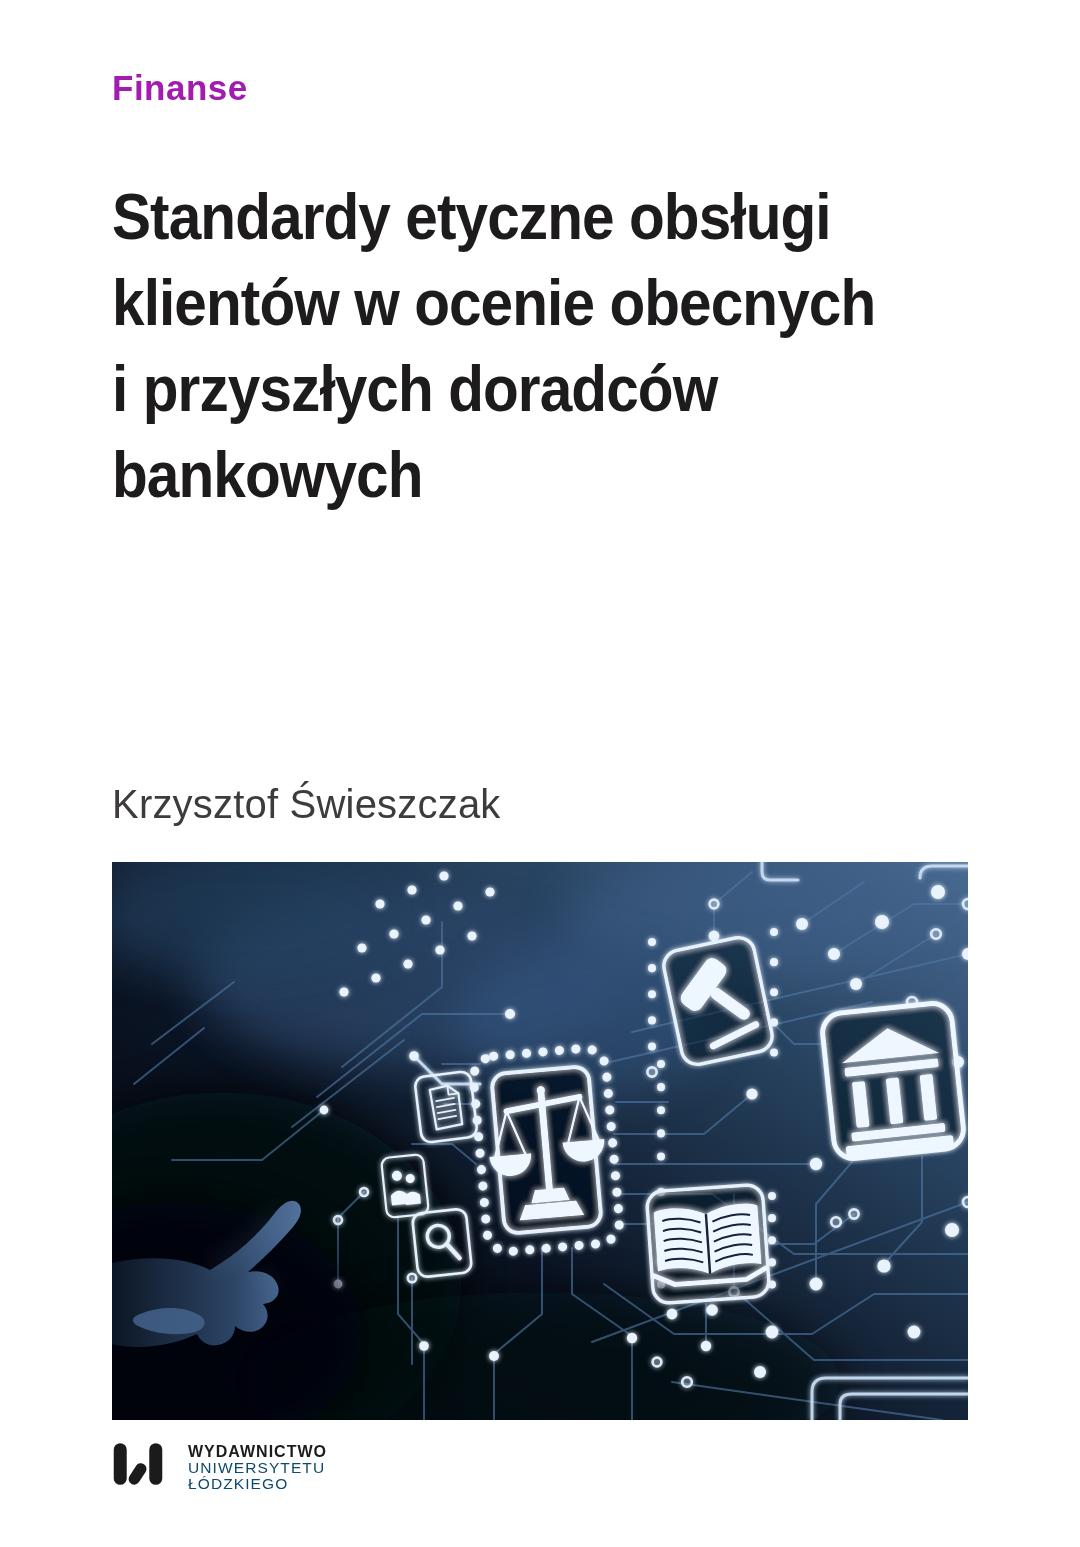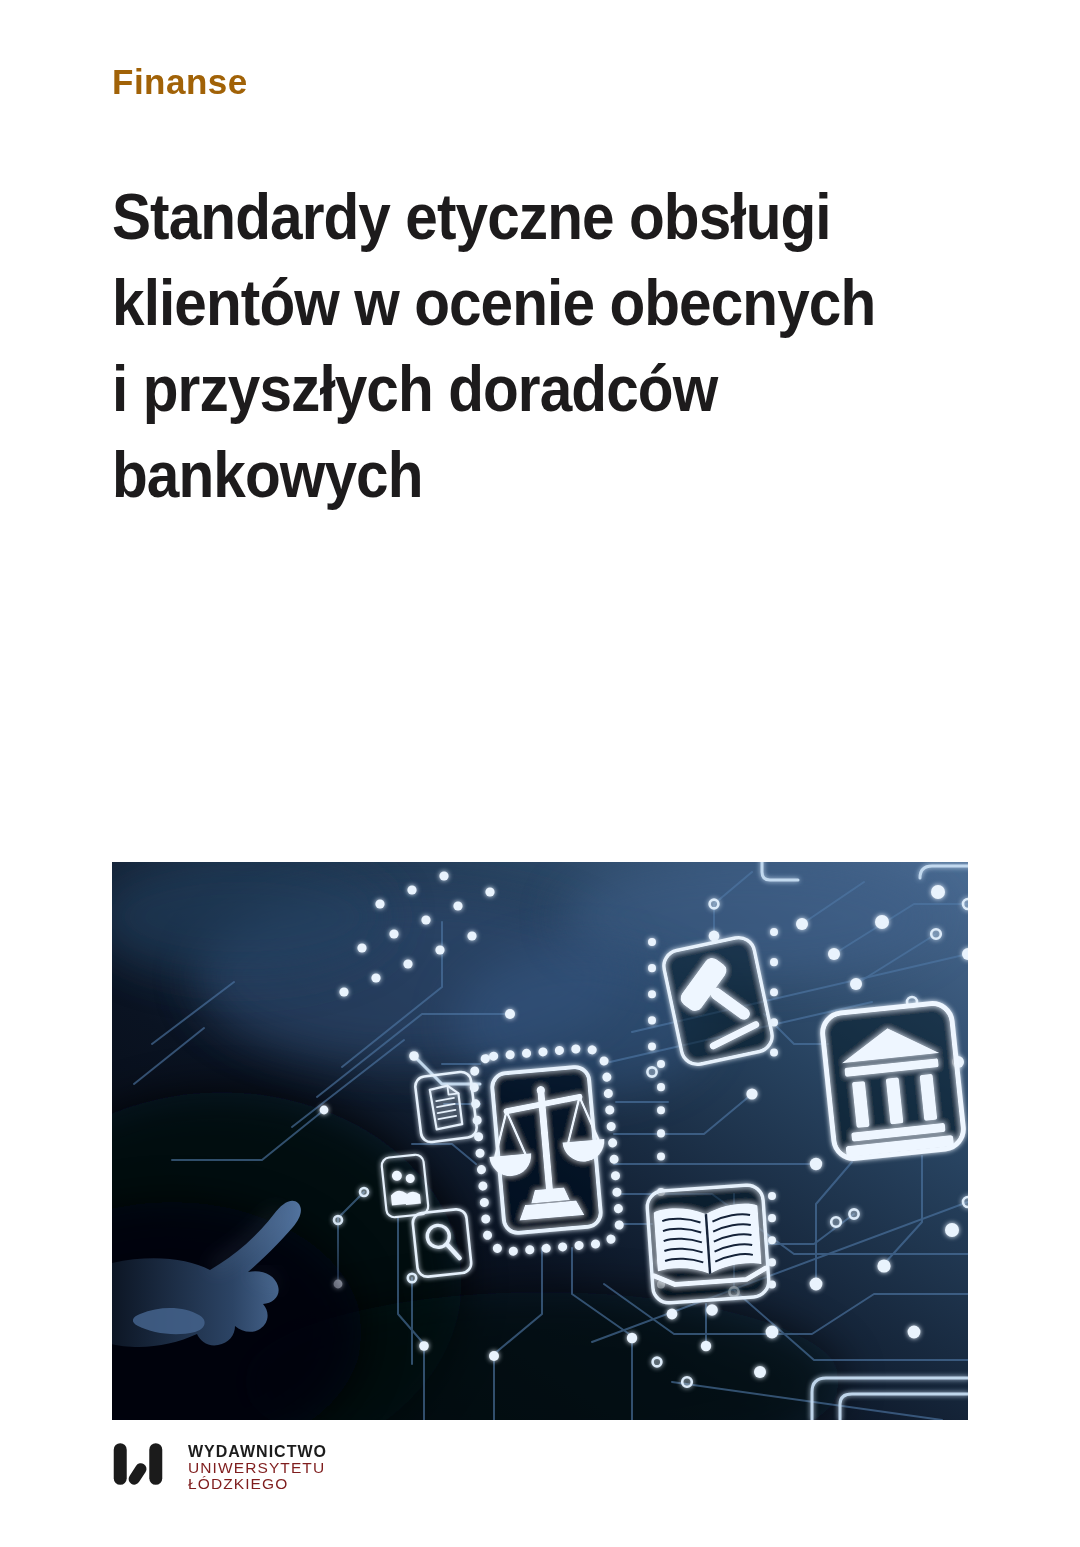--- a/index.html
+++ b/index.html
@@ -1,22 +1,22 @@
 <!DOCTYPE html>
 <html><head>
 <meta charset="utf-8">
 <style>
   html,body{margin:0;padding:0;background:#ffffff;}
   .page{
     position:relative;width:1080px;height:1547px;background:#ffffff;
     font-family:"Liberation Sans",sans-serif;overflow:hidden;
   }
   .kicker{
-    position:absolute;left:112px;top:62px;
-    font-size:35px;font-weight:700;color:#a16207;letter-spacing:.5px;
+    position:absolute;left:112px;top:68px;
+    font-size:35px;font-weight:700;color:#a21caf;letter-spacing:.5px;
   }
   .book-title{
     position:absolute;left:112px;top:174px;width:980px;
     font-size:65px;line-height:86px;font-weight:700;color:#1d1b1c;
     letter-spacing:-1px;transform:scaleX(.9);transform-origin:left top;
   }
   .book-title span{display:block;}
   .author{
     position:absolute;left:112px;top:782px;
     font-size:40px;font-weight:400;color:#3e3b3c;letter-spacing:.2px;
@@ -25,36 +25,37 @@
     position:absolute;left:112px;top:862px;width:856px;height:558px;
     background:#060a14;
   }
   .cover-photo svg{display:block;width:856px;height:558px;}
   .publisher{
     position:absolute;left:112px;top:1441px;display:flex;align-items:flex-start;gap:24px;
   }
   .publisher-glyph{width:52px;height:46px;}
   .publisher-text{padding-top:3px;color:#1c1c1c;}
   .publisher-text .l1{font-size:16px;font-weight:700;letter-spacing:1px;line-height:16px;}
-  .publisher-text .l2,.publisher-text .l3{font-size:15.5px;font-weight:400;letter-spacing:1.1px;line-height:16px;color:#7f1d1d;}
+  .publisher-text .l2,.publisher-text .l3{font-size:15.5px;font-weight:400;letter-spacing:1.1px;line-height:16px;color:#0c4a6e;}
 </style>
 </head>
 <body>
 
 <div class="page">
 
   <div class="kicker">Finanse</div>
 
   <h1 class="book-title" style="margin:0;">
     <span>Standardy etyczne obsługi</span>
     <span>klientów w ocenie obecnych</span>
     <span>i przyszłych doradców</span>
     <span>bankowych</span>
   </h1>
 
+  <div class="author">Krzysztof Świeszczak</div>
 
   <div class="cover-photo">
     <svg viewBox="0 0 856 558" xmlns="http://www.w3.org/2000/svg">
       <defs>
         <linearGradient id="bgGrad" x1="0" y1="1" x2="1" y2="0">
           <stop offset="0" stop-color="#03050b"></stop>
           <stop offset="0.38" stop-color="#0a1322"></stop>
           <stop offset="0.72" stop-color="#27425f"></stop>
           <stop offset="1" stop-color="#4a6b93"></stop>
         </linearGradient>

